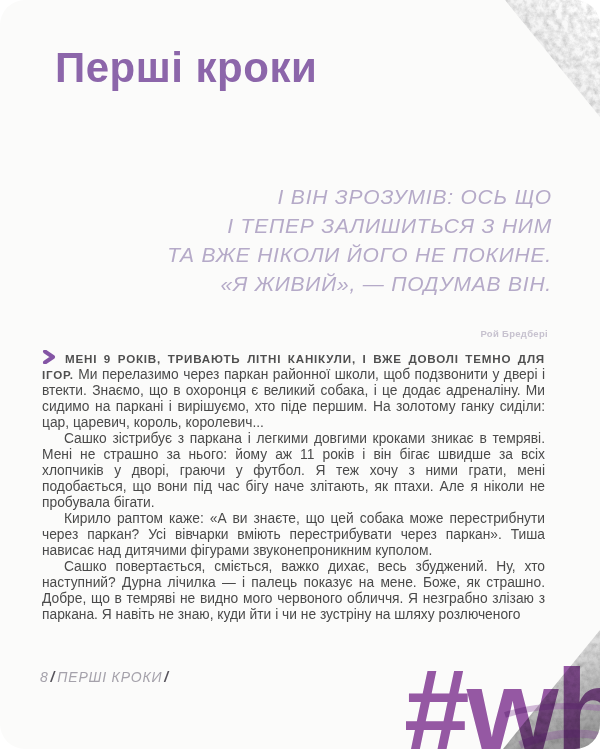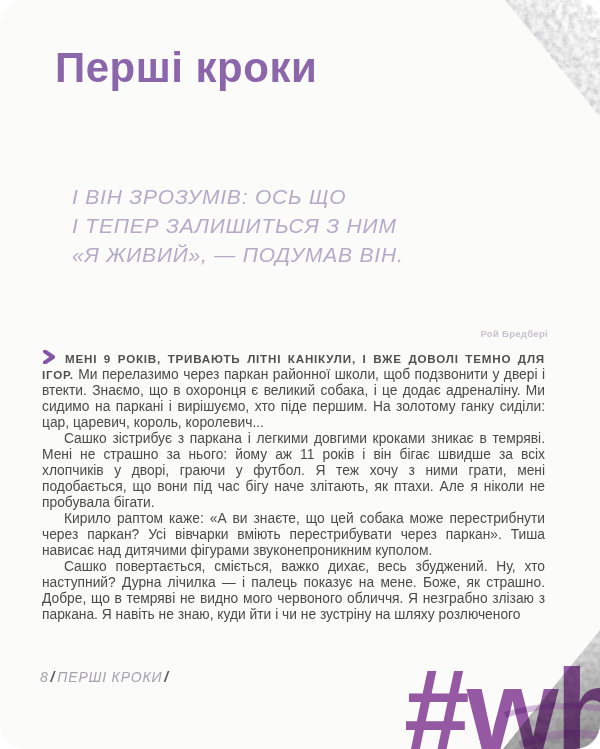--- a/index.html
+++ b/index.html
@@ -34,20 +34,21 @@
     font-weight: 700;
     letter-spacing: 0.5px;
     color: var(--accent-purple);
     z-index: 2;
     margin: 0;
   }
   .epigraph {
     position: absolute;
     right: 48px; top: 182px;
     width: 480px;
+    text-align: right;
     font-style: italic;
     font-size: 21px;
     line-height: 29px;
     letter-spacing: 0.8px;
     color: var(--epigraph-purple);
     z-index: 2;
   }
   .epigraph .ep-line { display: block; }
   .epigraph-attribution {
     position: absolute;
@@ -142,20 +143,21 @@
       <path d="M505 715 Q545 702 600 708" fill="none" stroke="#9759a6" stroke-width="6" opacity="0.4"></path>
       <path d="M520 745 Q560 728 600 736" fill="none" stroke="#8a4d9c" stroke-width="8" opacity="0.35"></path>
     </g>
   </svg>
 
   <h1 class="chapter-title">Перші кроки</h1>
 
   <div class="epigraph">
     <span class="ep-line">І ВІН ЗРОЗУМІВ: ОСЬ ЩО</span>
     <span class="ep-line">І ТЕПЕР ЗАЛИШИТЬСЯ З НИМ</span>
+    <span class="ep-line">ТА ВЖЕ НІКОЛИ ЙОГО НЕ ПОКИНЕ.</span>
     <span class="ep-line">«Я ЖИВИЙ», — ПОДУМАВ ВІН.</span>
   </div>
   <div class="epigraph-attribution">Рой Бредбері</div>
 
   <div class="body-text">
     <p>
       <span class="chevron">
         <svg viewBox="0 0 14 14" width="14" height="14" aria-hidden="true">
           <path d="M3 1.5 L11 7 L3 12.5" fill="none" stroke="#8455a5" stroke-width="4" stroke-linecap="round" stroke-linejoin="round"></path>
         </svg>

